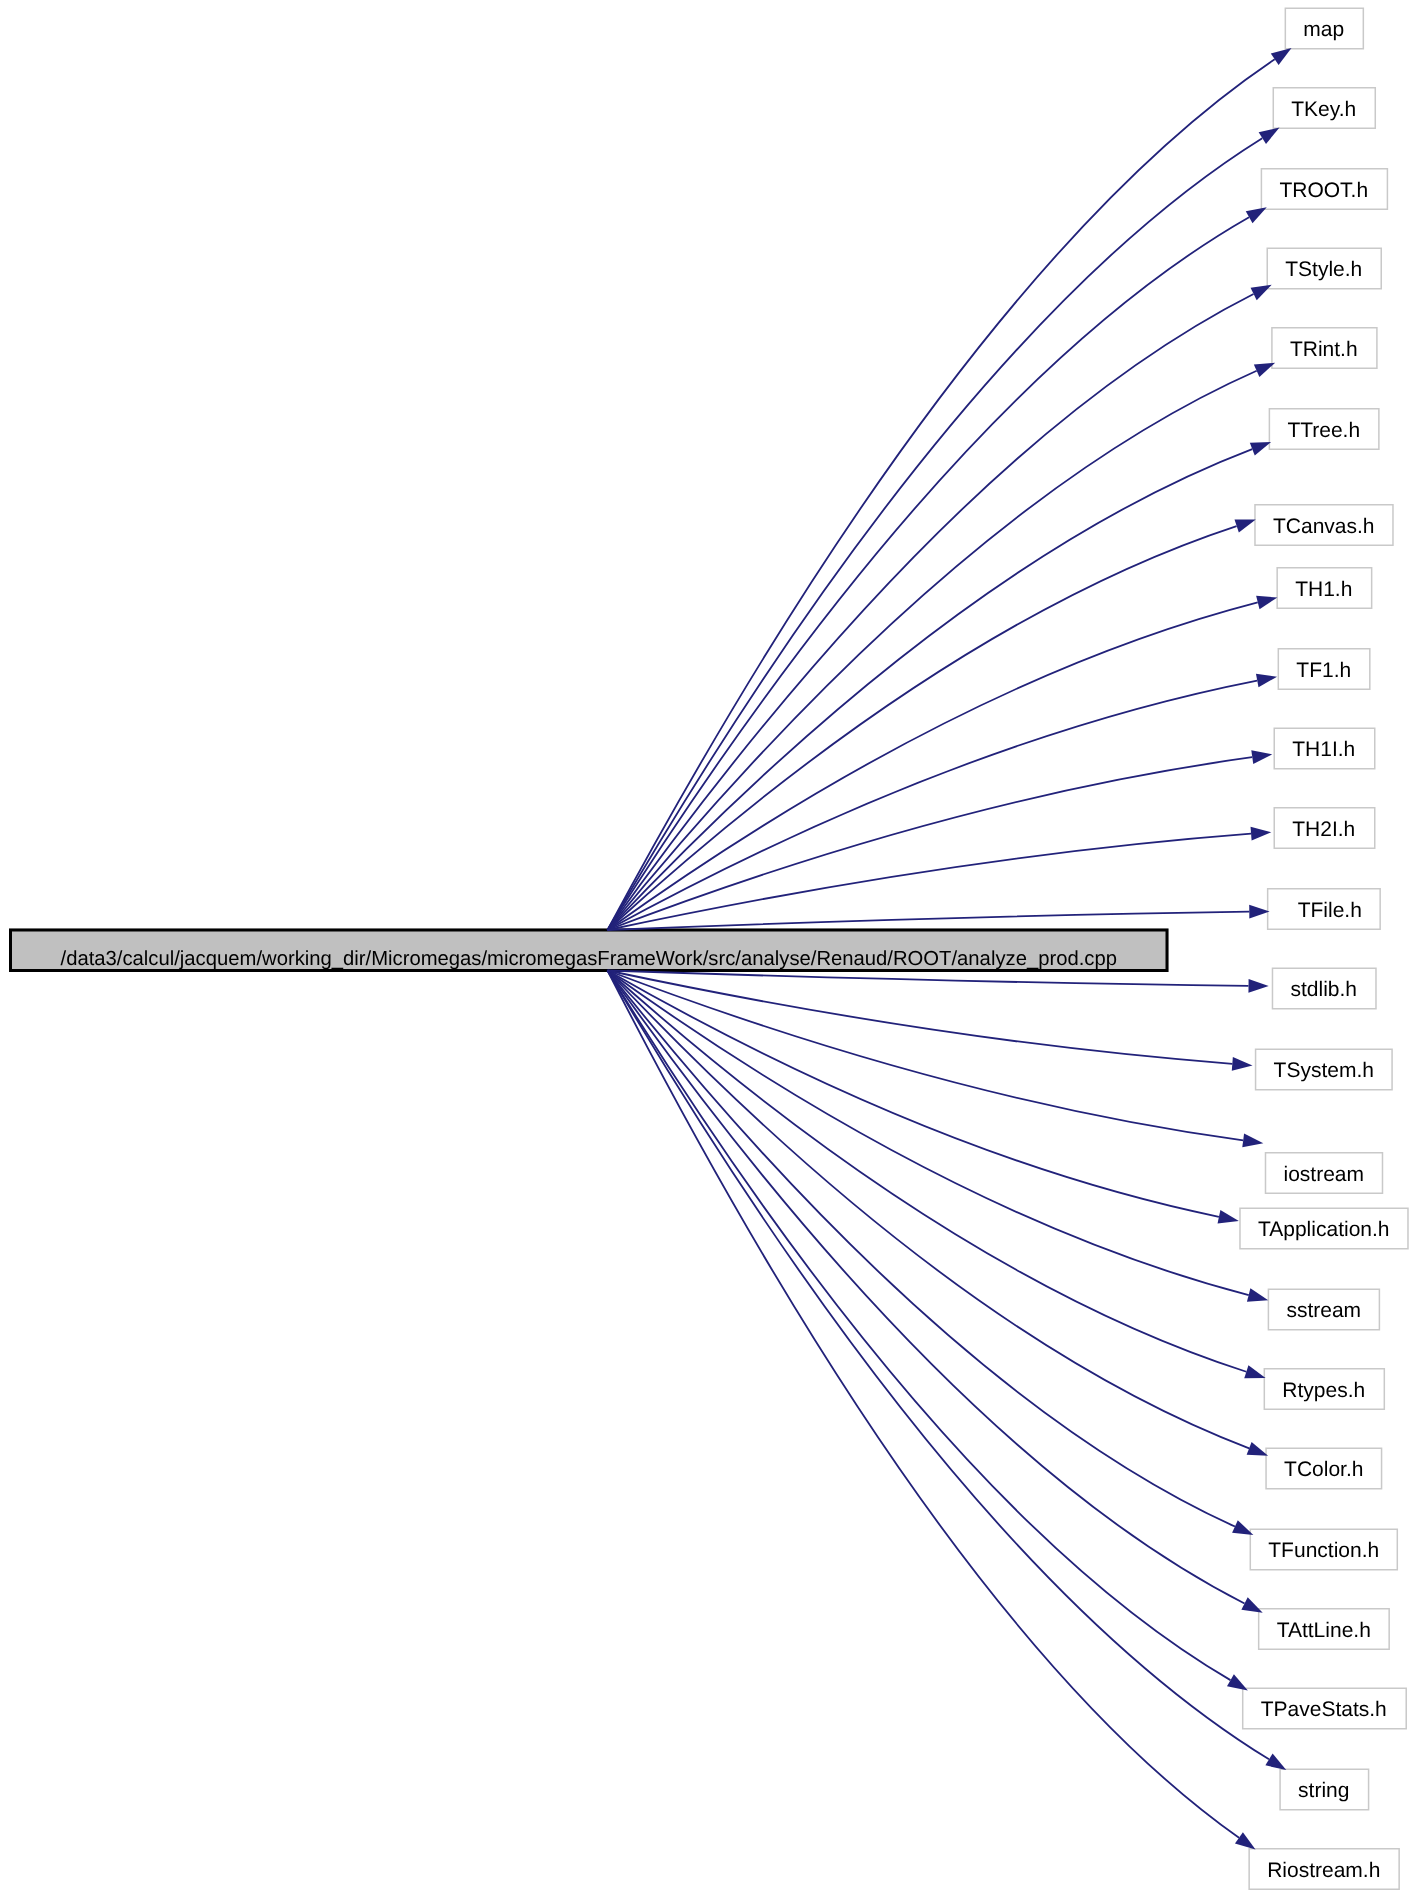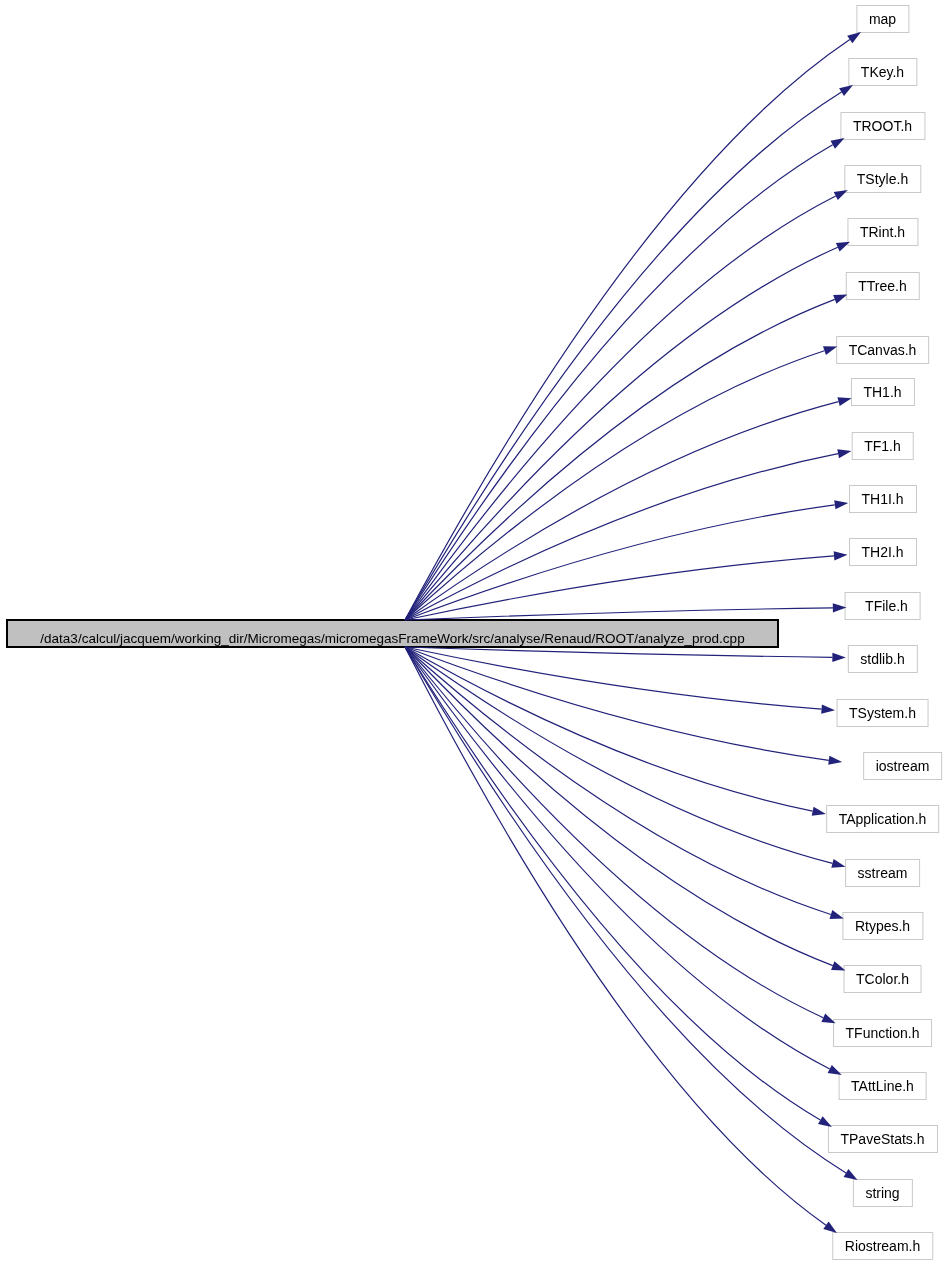--- a/index.html
+++ b/index.html
@@ -128,21 +128,21 @@
       </div>
       <div class="inc-node" style="top: 592px; padding-left: 20px;">
         <span>TFile.h</span>
       </div>
       <div class="inc-node" style="top: 645px;">
         <span>stdlib.h</span>
       </div>
       <div class="inc-node" style="top: 699px;">
         <span>TSystem.h</span>
       </div>
-      <div class="inc-node" style="top: 752px; margin-left: 20px;">
+      <div class="inc-node" style="top: 768px;">
         <span>iostream</span>
       </div>
       <div class="inc-node" style="top: 805px;">
         <span>TApplication.h</span>
       </div>
       <div class="inc-node" style="top: 859px;">
         <span>sstream</span>
       </div>
       <div class="inc-node" style="top: 912px;">
         <span>Rtypes.h</span>

